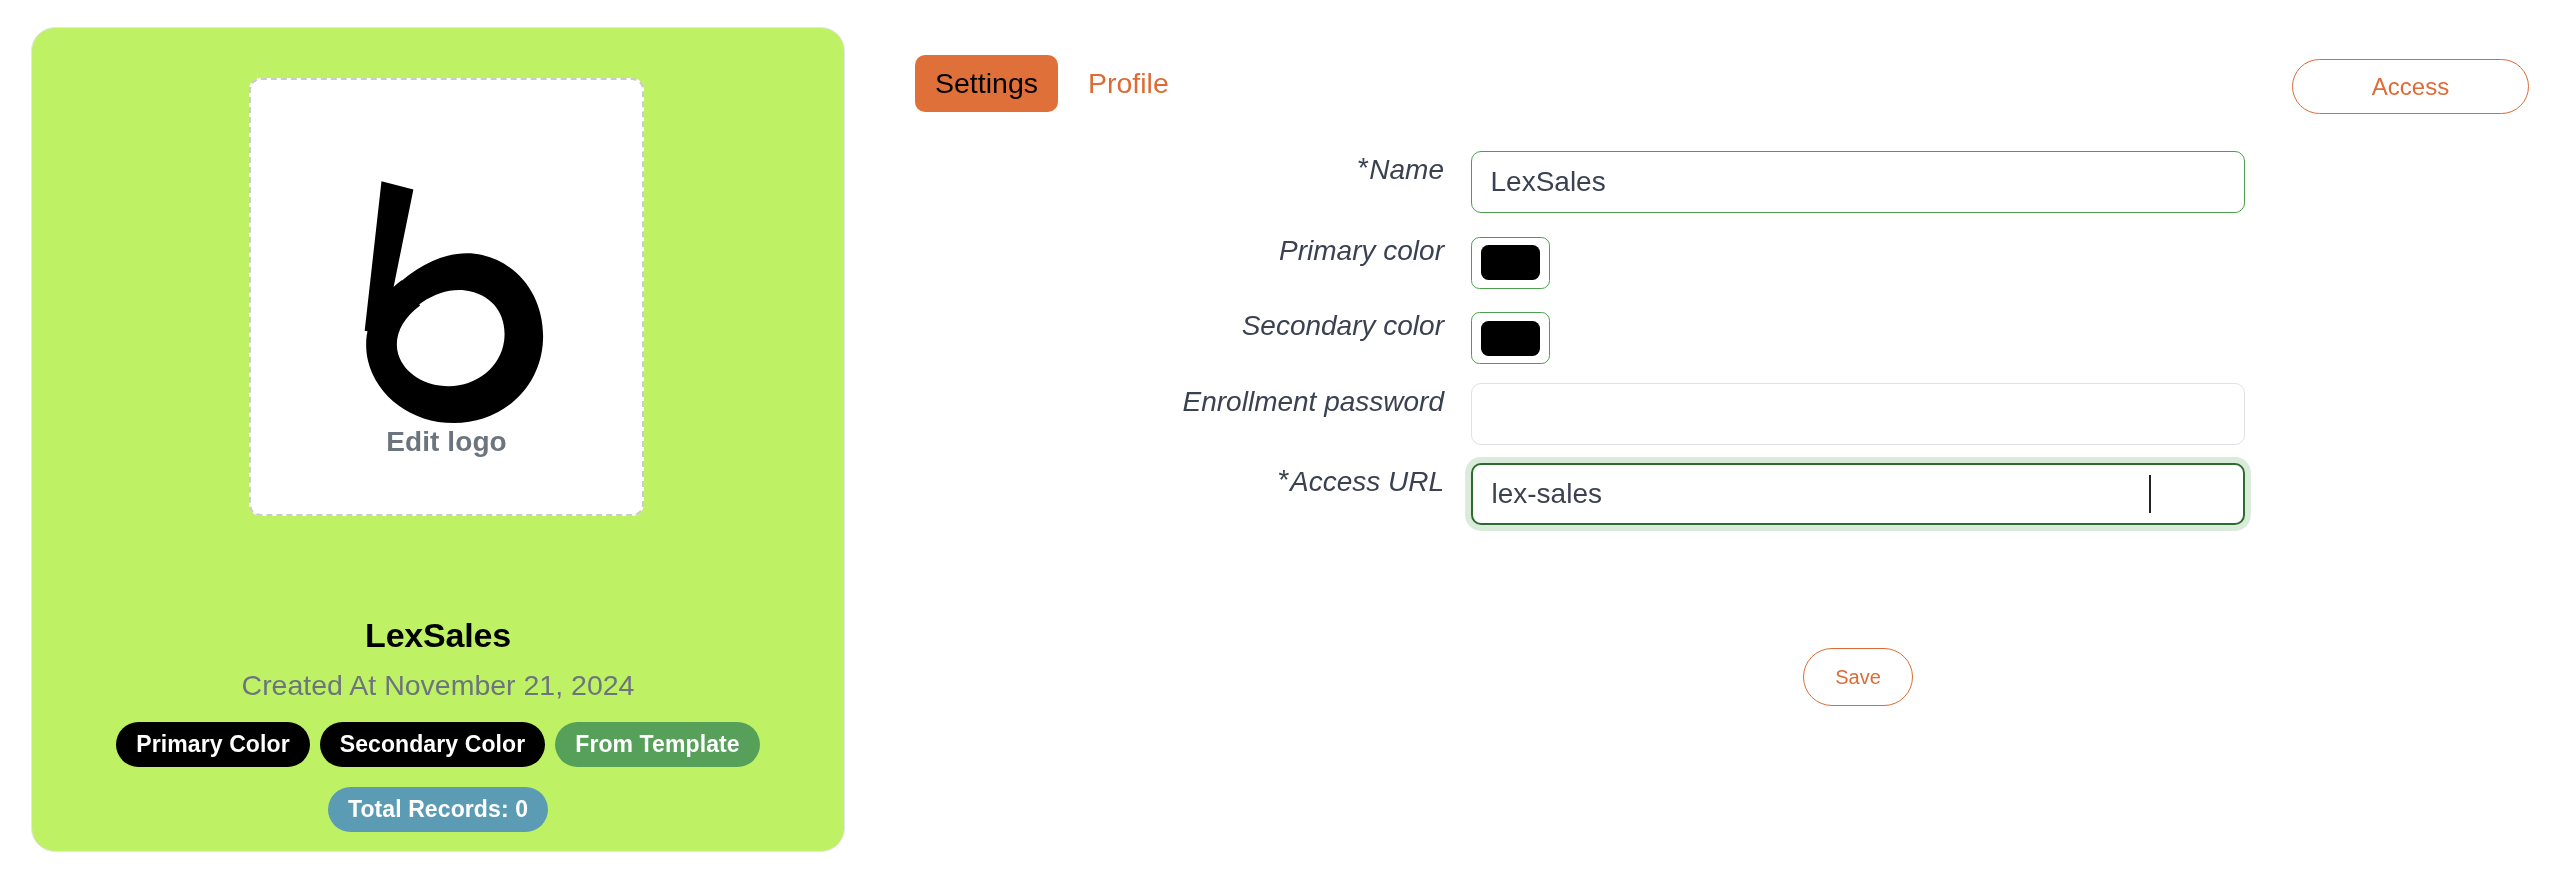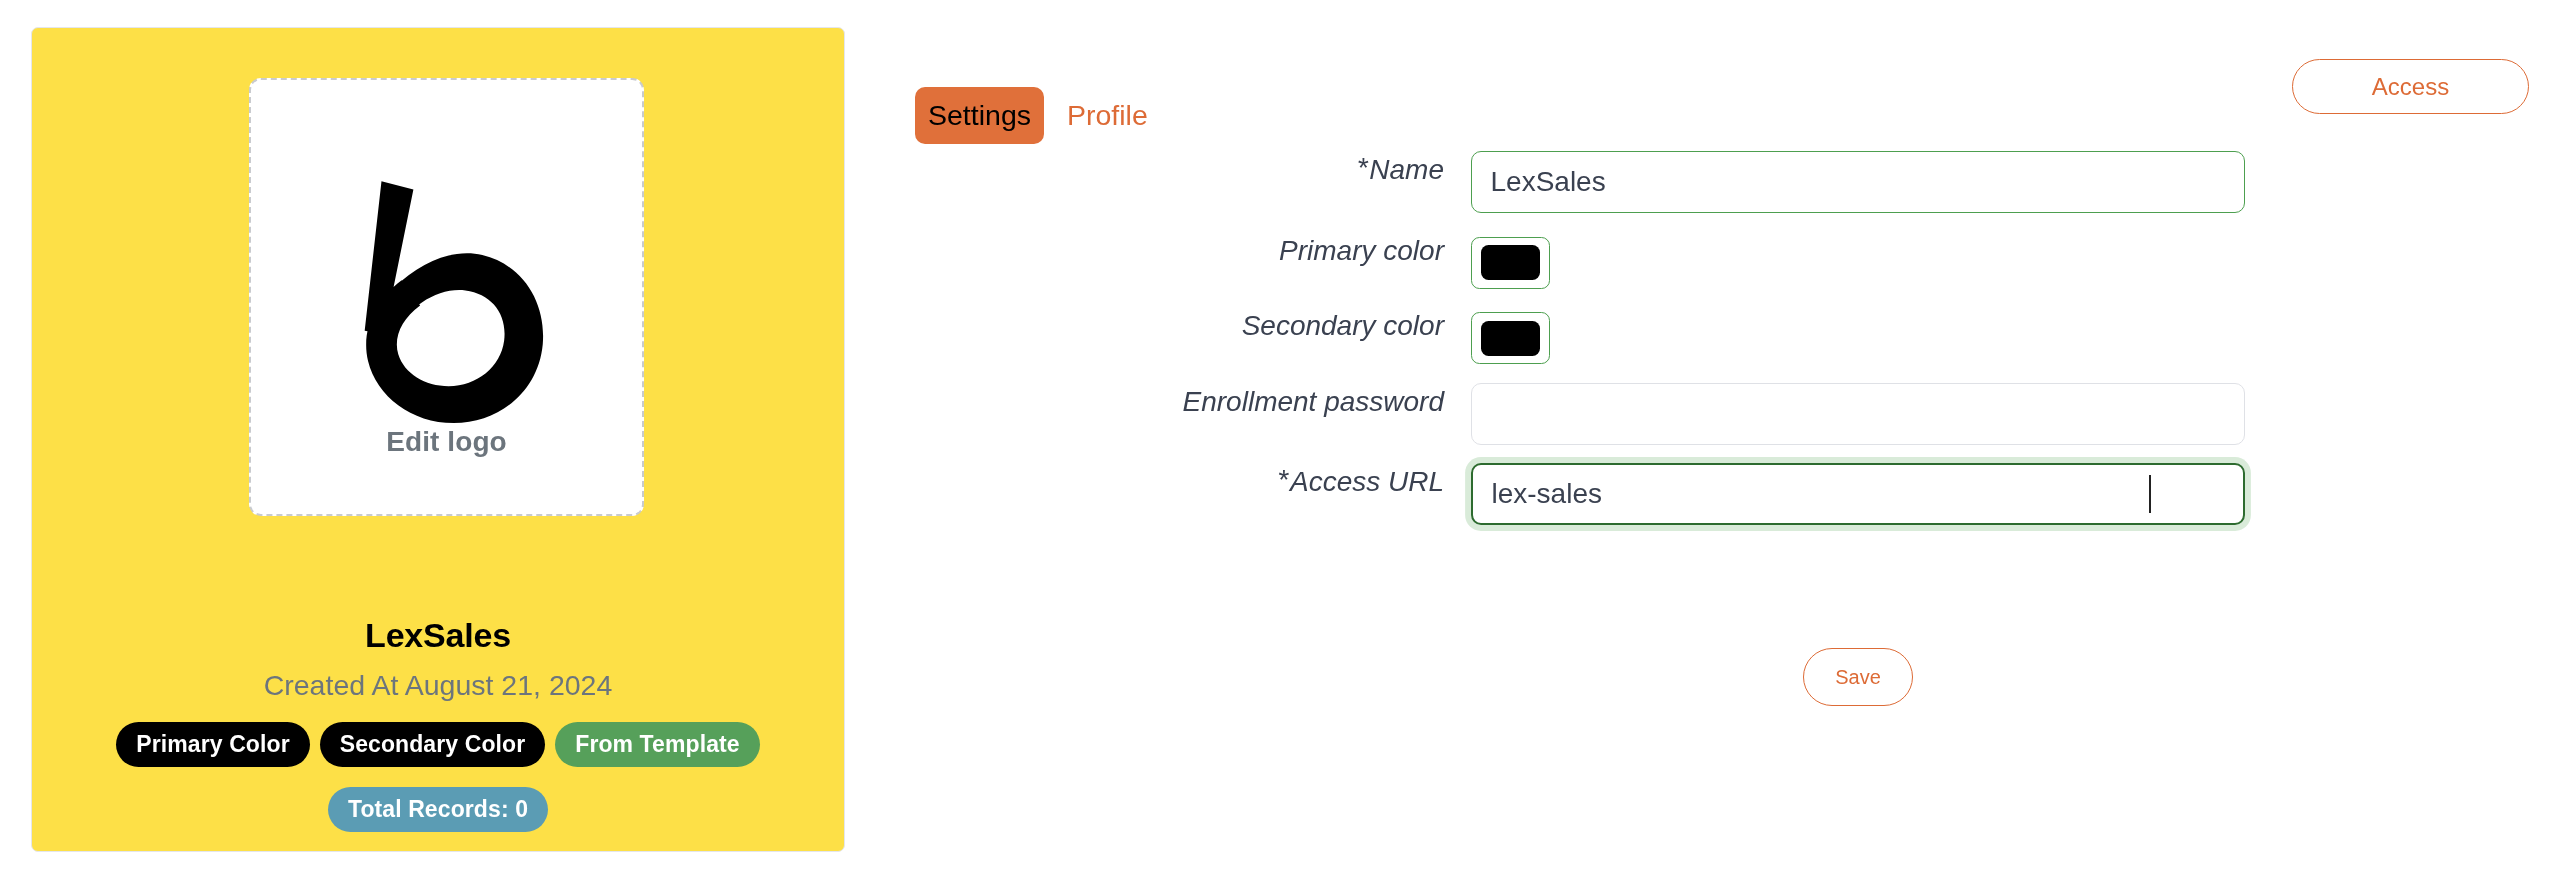--- a/index.html
+++ b/index.html
@@ -18,23 +18,23 @@
     background: #ffffff;
   }
 
   
   .profile-card {
     position: absolute;
     left: 31px;
     top: 27px;
     width: 814px;
     height: 825px;
-    background: #fde047;
+    background: #bef264;
     border: 1.7px solid #e4e6ec;
-    border-radius: 7px;
+    border-radius: 24px;
   }
 
   .logo-dropzone {
     position: absolute;
     left: 217px;
     top: 50px;
     width: 395px;
     height: 438px;
     border: 2.5px dashed #c9cbcf;
     border-radius: 11.8px;
@@ -125,26 +125,25 @@
     top: 55px;
     display: flex;
     align-items: center;
     gap: 10px;
   }
   .tab {
     display: inline-flex;
     align-items: center;
     justify-content: center;
     height: 57px;
-    padding: 0 13px;
+    padding: 0 20px;
     font-size: 28.5px;
     border-radius: 10px;
     cursor: pointer;
     white-space: nowrap;
-    margin-top: 32px;
   }
   .tab.active {
     background: #e0703a;
     color: #000000;
   }
   .tab.inactive {
     background: transparent;
     color: #dd6b36;
   }
 
@@ -297,21 +296,21 @@
             C 222 170, 203 146, 172 142
             C 140 138, 104 160, 86 196
             L 52 190
             Z"></path>
         </svg>
       </div>
       <div class="edit-logo-label">Edit logo</div>
     </div>
 
     <div class="card-title">LexSales</div>
-    <div class="card-subtitle">Created At August 21, 2024</div>
+    <div class="card-subtitle">Created At November 21, 2024</div>
 
     <div class="badge-row row-1">
       <span class="badge dark">Primary Color</span>
       <span class="badge dark">Secondary Color</span>
       <span class="badge green">From Template</span>
     </div>
 
     <div class="badge-row row-2">
       <span class="badge teal">Total Records: 0</span>
     </div>

